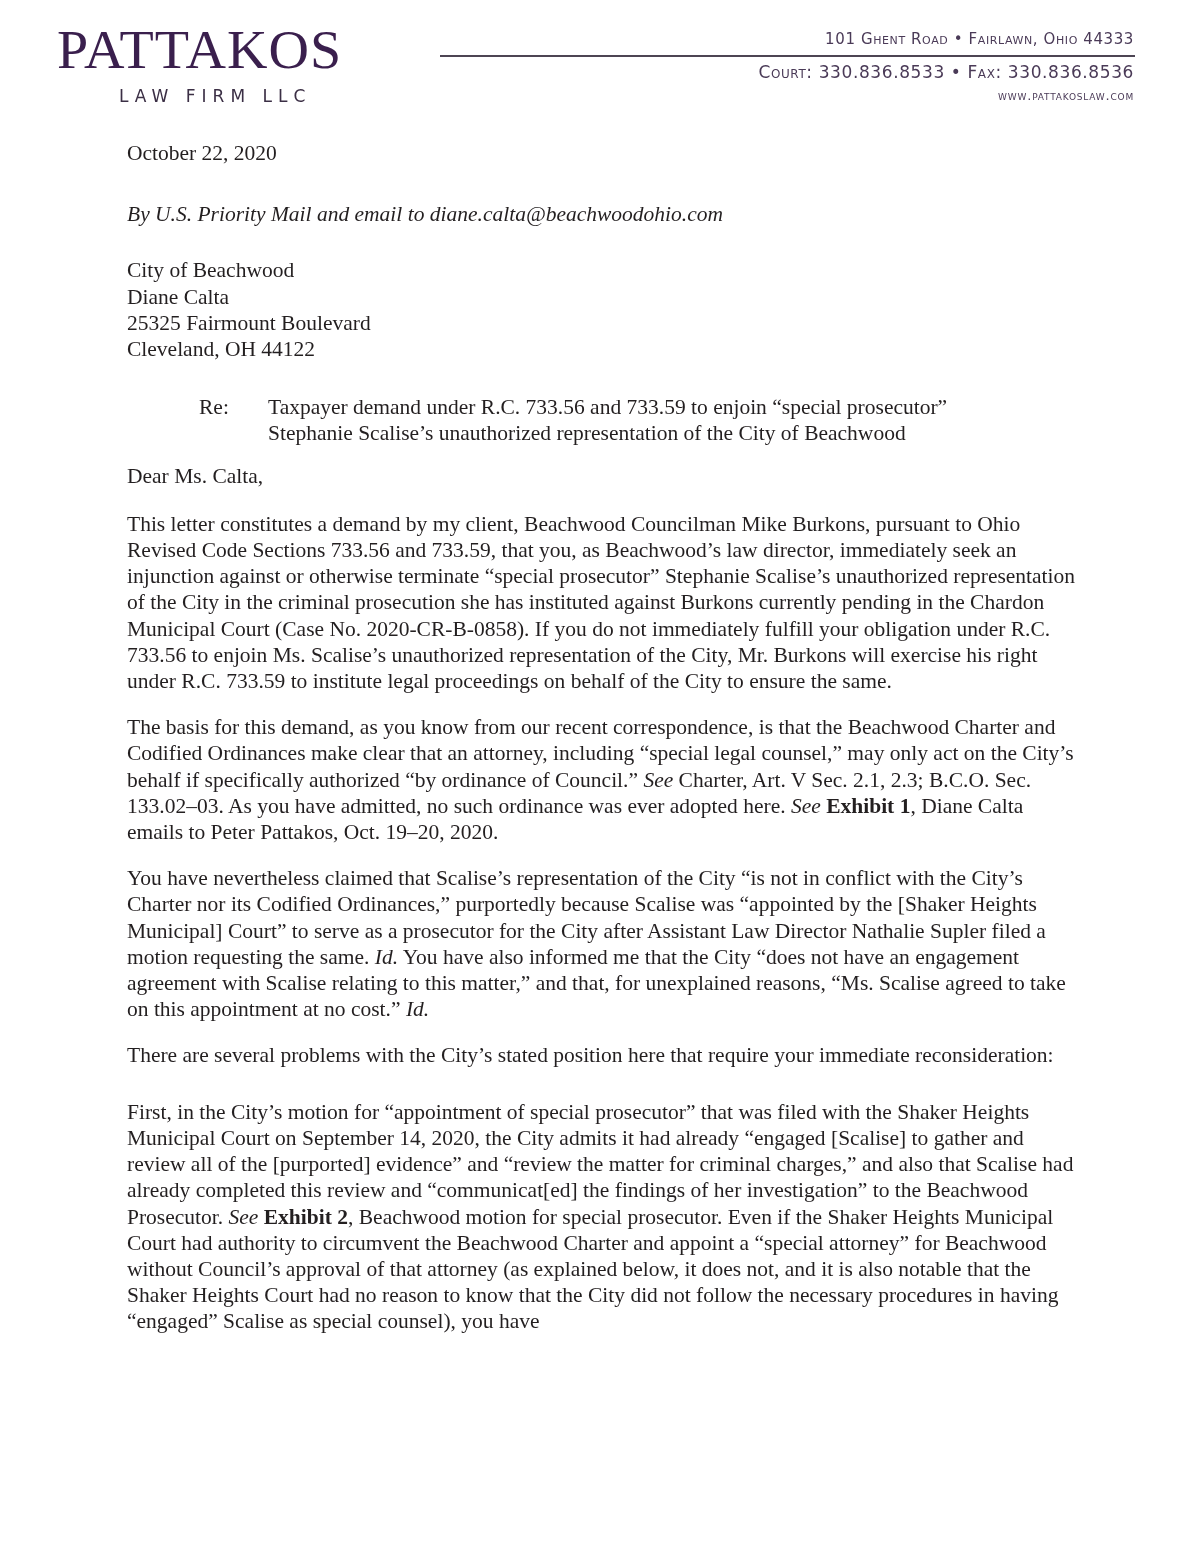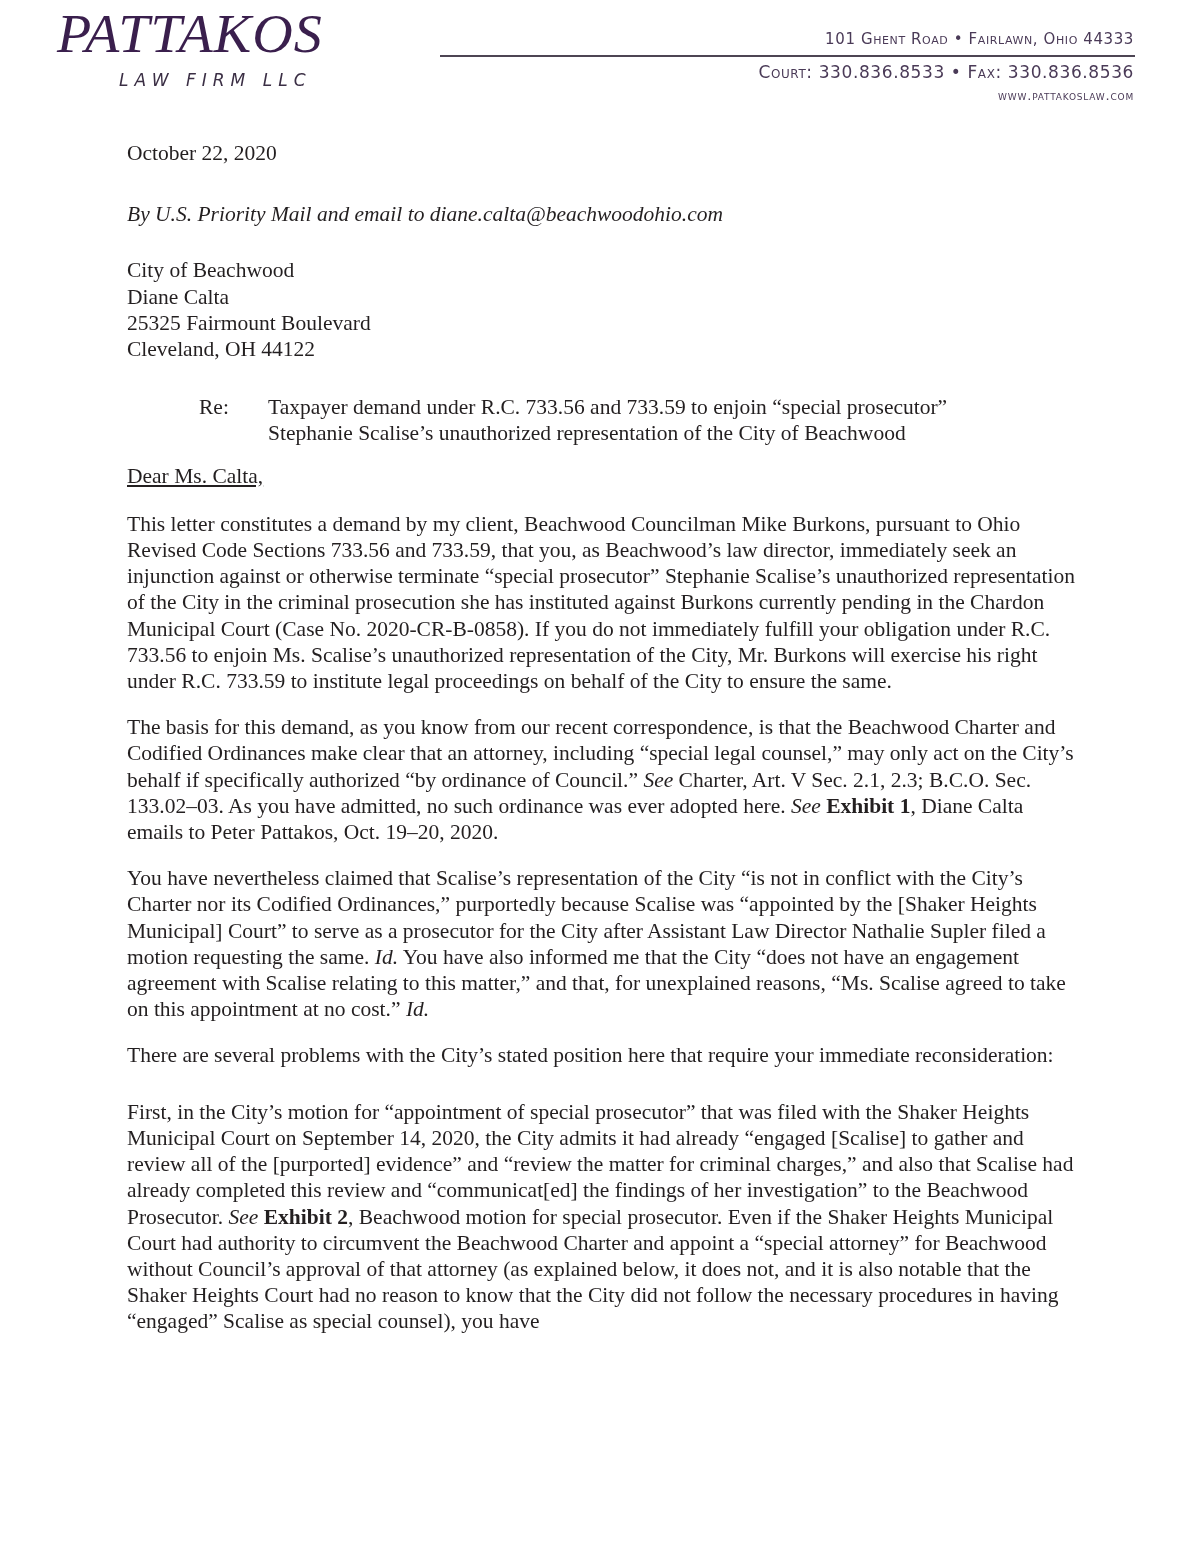--- a/index.html
+++ b/index.html
@@ -1,32 +1,32 @@
 <!DOCTYPE html>
 <html><head>
 <meta charset="utf-8">
 <style>
   html, body { margin: 0; padding: 0; background: #ffffff; }
   body { width: 1200px; height: 1554px; position: relative; overflow: hidden; color: #231f20; }
-  .logo { position: absolute; left: 57px; top: 6px; font-style: italic; }
+  .logo { position: absolute; left: 57px; top: 22px; }
   .logo-name { font-family: "Liberation Serif", "DejaVu Serif", serif; font-size: 55px; letter-spacing: 1px; color: #3a1f4d; line-height: 56px; transform: scaleX(1.02); transform-origin: left; }
   .logo-sub { font-family: "DejaVu Sans", sans-serif; font-size: 17px; letter-spacing: 6px; color: #3b2f45; margin-left: 62px; margin-top: 8px; }
   .hdr-rule { position: absolute; left: 440px; top: 55px; width: 695px; height: 2px; background: #4d4553; }
   .hdr-line { position: absolute; right: 66px; font-family: "DejaVu Sans", sans-serif; color: #4a3a57; white-space: nowrap; font-variant: small-caps; }
   .hdr-addr { top: 30px; font-size: 15px; letter-spacing: 0.6px; }
   .hdr-phone { top: 62px; font-size: 17px; letter-spacing: 0.6px; }
   .hdr-web { top: 88px; font-size: 13px; letter-spacing: 0.8px; }
   .doc { position: absolute; left: 127px; top: 140px; width: 950px; font-family: "Liberation Serif", "DejaVu Serif", serif; font-size: 21.5px; line-height: 26.2px; color: #231f20; }
   .doc p { margin: 0; }
   .date { margin-bottom: 35px !important; }
   .delivery { font-style: italic; margin-bottom: 30px !important; }
   .addr-block { margin-bottom: 32px !important; }
   .re { display: flex; margin-left: 72px; margin-bottom: 16px; }
   .re-label { width: 69px; flex: none; }
-  .salutation { margin-bottom: 22px !important; text-decoration: underline; }
+  .salutation { margin-bottom: 22px !important; }
   .para { margin-bottom: 20px !important; }
   .para.tight { margin-bottom: 30px !important; }
   .it { font-style: italic; }
   .b { font-weight: bold; }
 </style>
 </head>
 <body>
 
 <div class="logo">
   <div class="logo-name">PATTAKOS</div>

